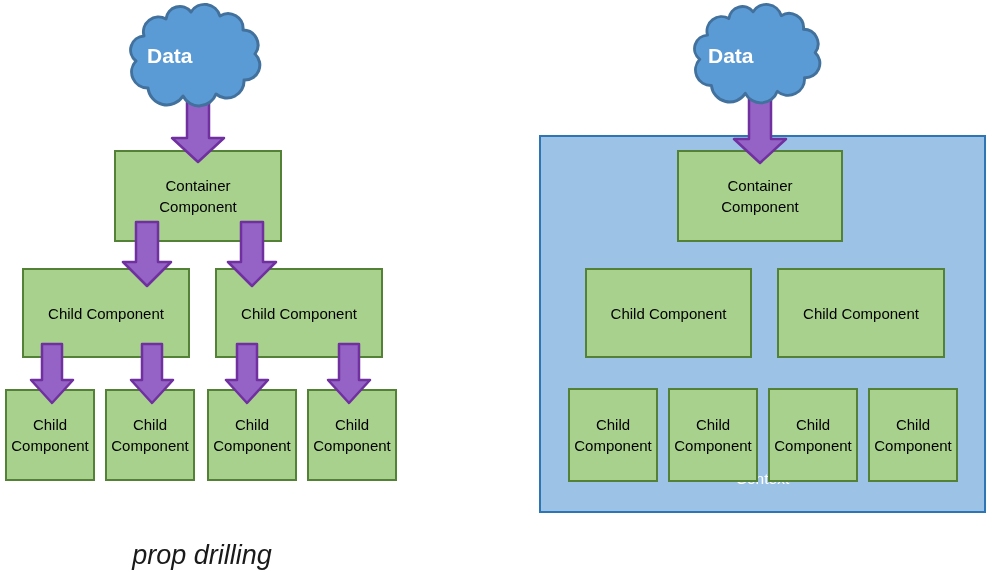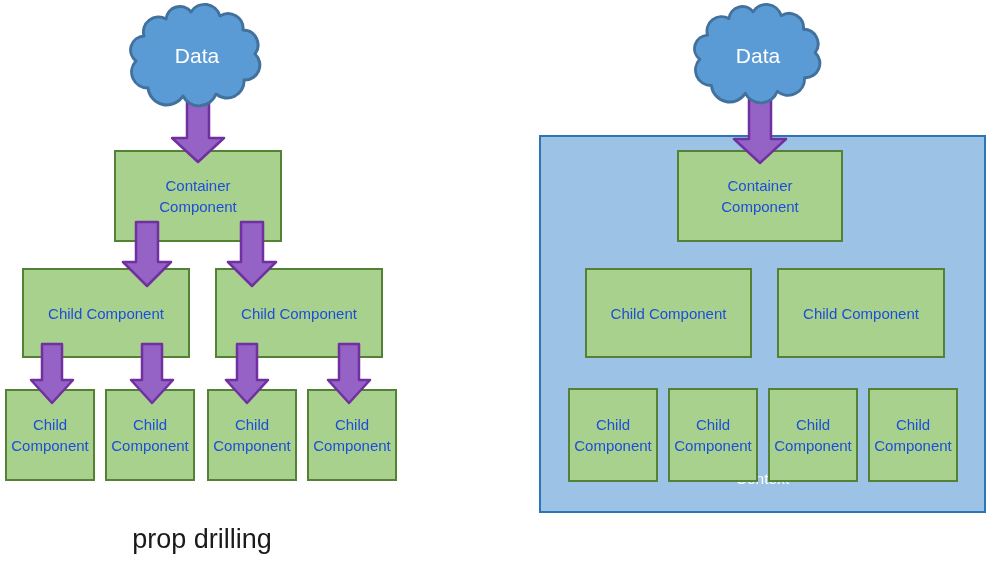--- a/index.html
+++ b/index.html
@@ -24,21 +24,21 @@
   }
   .gbox {
     position: absolute;
     background: var(--box-fill);
     border: 2px solid var(--box-border);
     box-sizing: border-box;
     display: flex;
     align-items: center;
     justify-content: center;
     text-align: center;
-    color: #1d4ed8;
+    color: #000000;
     font-size: 15px;
     line-height: 21px;
     z-index: 2;
   }
   .gbox .lbl { display: block; }
   .lbl-narrow { width: 104px; }
   .lbl-leaf { width: 84px; }
   .context-box {
     position: absolute;
     left: 539px; top: 135px;
@@ -73,34 +73,35 @@
   .cloud-shape {
     fill: var(--cloud-fill);
     stroke: var(--cloud-border);
     stroke-width: 3;
     stroke-linejoin: round;
   }
   .data-label {
     position: absolute;
     width: 100px;
     top: 44px;
-    text-align: center;
+    text-align: left;
     color: #ffffff;
     font-size: 21px;
-    font-weight: 400;
+    font-weight: 700;
     z-index: 6;
   }
   .data-label-left  { left: 147px; }
   .data-label-right { left: 708px; }
   .caption {
     position: absolute;
-    top: 524px;
+    top: 540px;
     width: 404px;
     text-align: center;
     font-size: 27px;
+    font-style: italic;
     color: var(--caption-color);
     z-index: 3;
   }
   .caption-left  { left: 0px; }
   .caption-right { left: 580px; }
 </style>
 </head>
 <body>
 
 <div class="canvas">

